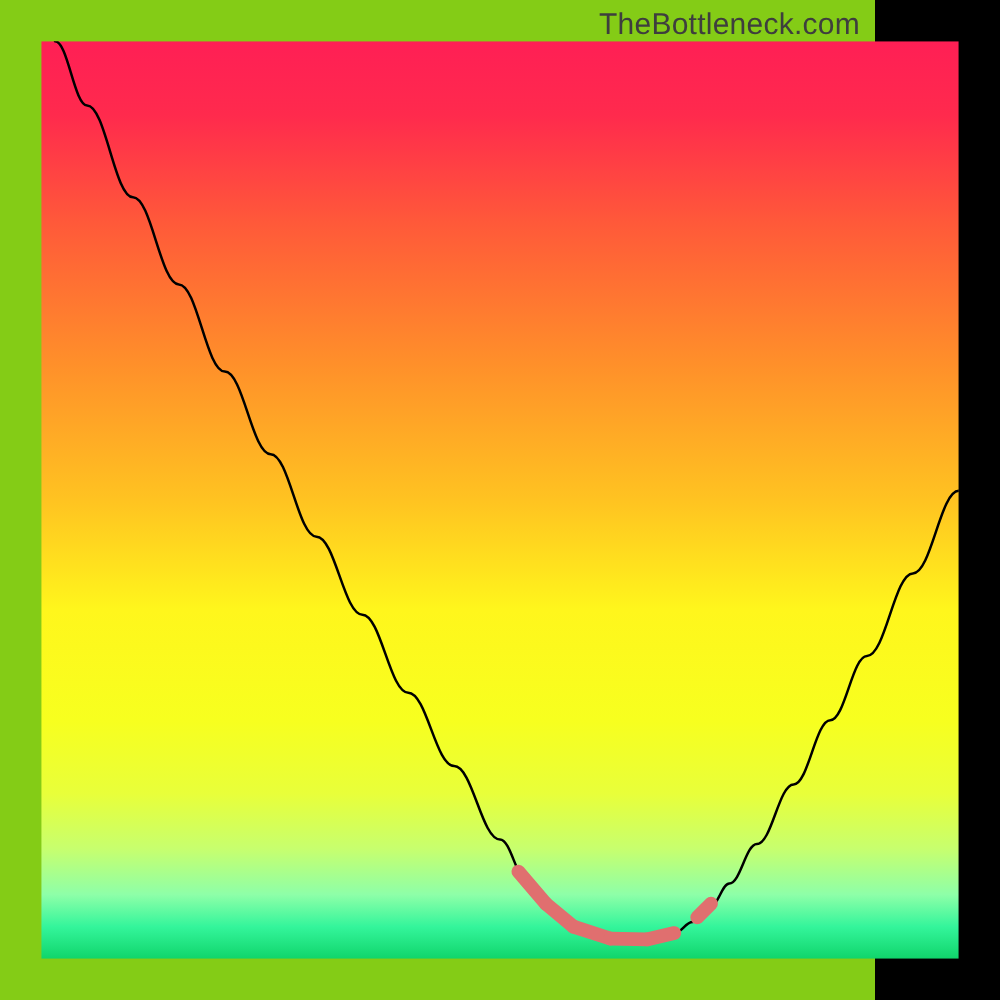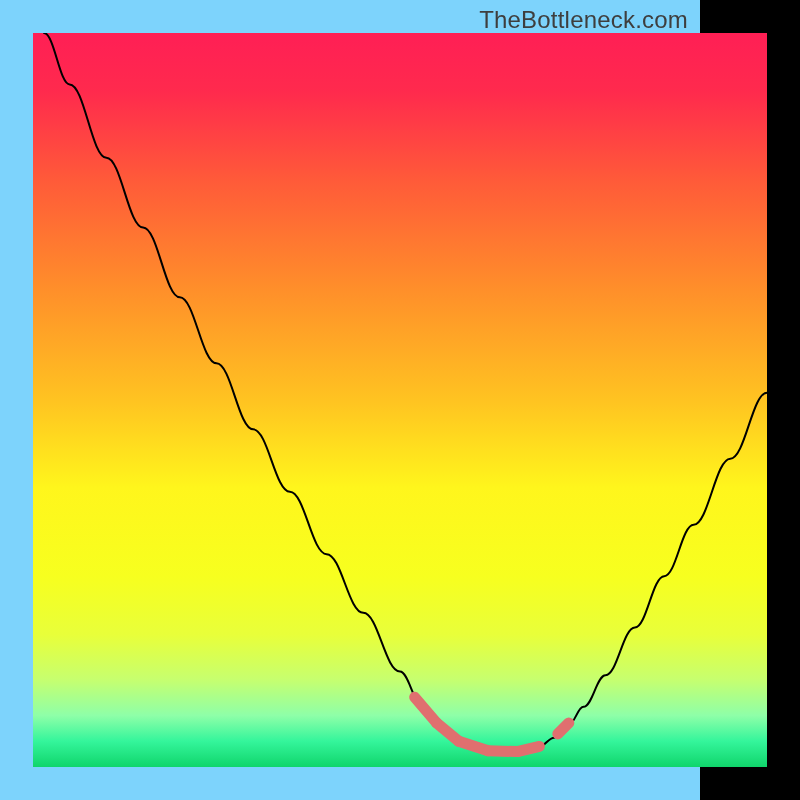--- a/index.html
+++ b/index.html
@@ -8,21 +8,21 @@
     width: 800px;
     height: 800px;
     background: #000;
     overflow: hidden;
     font-family: Arial, Helvetica, sans-serif;
   }
   .frame {
     position: relative;
     width: 700px;
     height: 800px;
-    background: #7dd3fc;
+    background: #84cc16;
   }
   .watermark {
     position: absolute;
     top: 6px;
     right: 12px;
     color: #3e3e3e;
     font-size: 24px;
     font-weight: 500;
     letter-spacing: 0.2px;
     z-index: 5;

